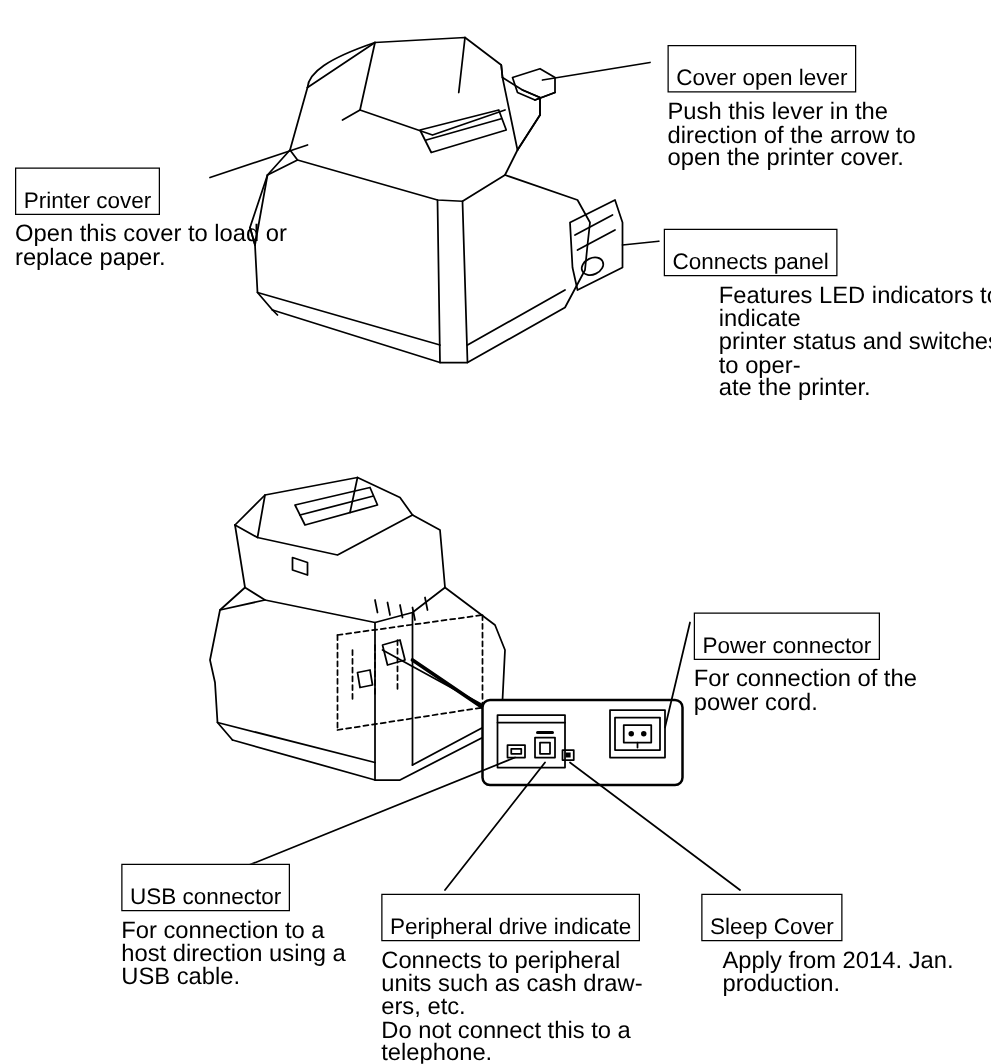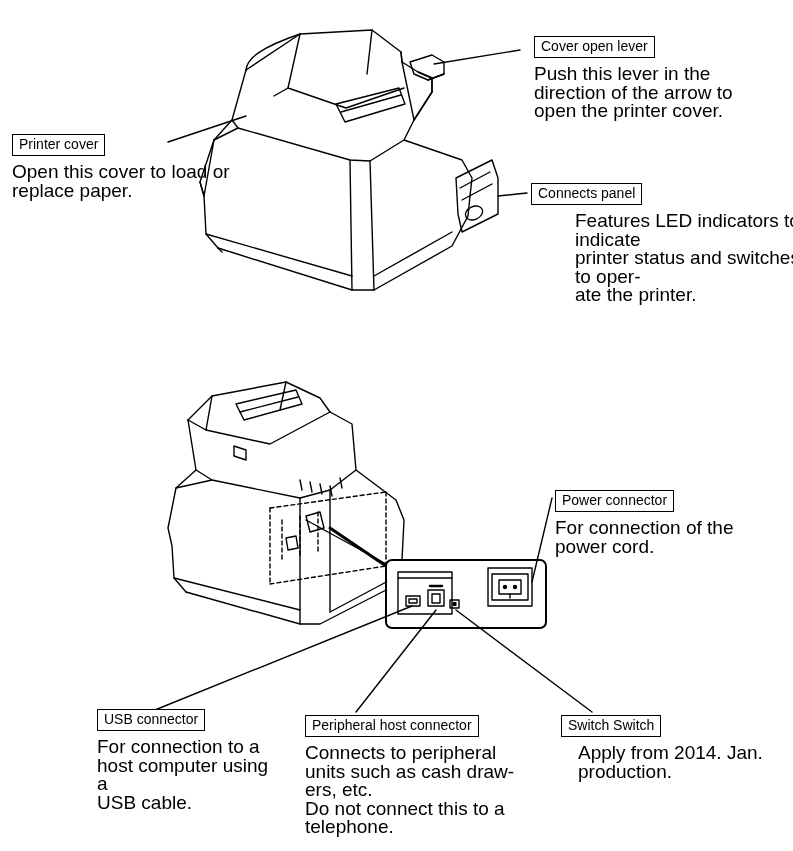--- a/index.html
+++ b/index.html
@@ -27,42 +27,42 @@
     width: 793px;
     height: 851px;
     pointer-events: none;
   }
   .callout {
     position: absolute;
   }
   .callout .title {
     display: inline-block;
     border: 1px solid #000;
-    padding: 2px 6px 3px 6px;
-    font-size: 14px;
+    padding: 18px 6px 3px 6px;
+    font-size: 18px;
     line-height: 15px;
     background: #fff;
     white-space: nowrap;
   }
   .callout .body {
     margin-top: 7px;
     font-size: 19px;
     line-height: 18.5px;
     white-space: pre-line;
   }
   
   #c-cover-lever { left: 534px; top: 36px; }
   #c-cover-lever .body { width: 200px; }
   #c-printer-cover { left: 12px; top: 134px; }
   #c-printer-cover .body { width: 220px; }
   #c-control-panel { left: 531px; top: 183px; }
   #c-control-panel .body { width: 230px; margin-left: 44px; }
   #c-power-connector { left: 555px; top: 490px; }
   #c-power-connector .body { width: 200px; }
-  #c-usb { left: 97px; top: 709px; }
+  #c-usb { left: 97px; top: 691px; }
   #c-usb .body { width: 180px; }
   #c-peripheral { left: 305px; top: 715px; }
   #c-peripheral .body { width: 220px; }
   #c-sleep { left: 561px; top: 715px; }
   #c-sleep .body { width: 190px; margin-left: 17px; }
 </style>
 </head>
 <body>
 
 <div class="page">
@@ -212,32 +212,32 @@
 
   <div class="callout" id="c-power-connector">
     <div class="title">Power connector</div>
     <div class="body">For connection of the
 power cord.</div>
   </div>
 
   <div class="callout" id="c-usb">
     <div class="title">USB connector</div>
     <div class="body">For connection to a
-host computer using a
+host direction using a
 USB cable.</div>
   </div>
 
   <div class="callout" id="c-peripheral">
-    <div class="title">Peripheral host connector</div>
+    <div class="title">Peripheral drive indicate</div>
     <div class="body">Connects to peripheral
 units such as cash draw-
 ers, etc.
 Do not connect this to a
 telephone.</div>
   </div>
 
   <div class="callout" id="c-sleep">
-    <div class="title">Switch Switch</div>
+    <div class="title">Sleep Cover</div>
     <div class="body">Apply from 2014. Jan.
 production.</div>
   </div>
 
 </div>
 
 </body></html>

